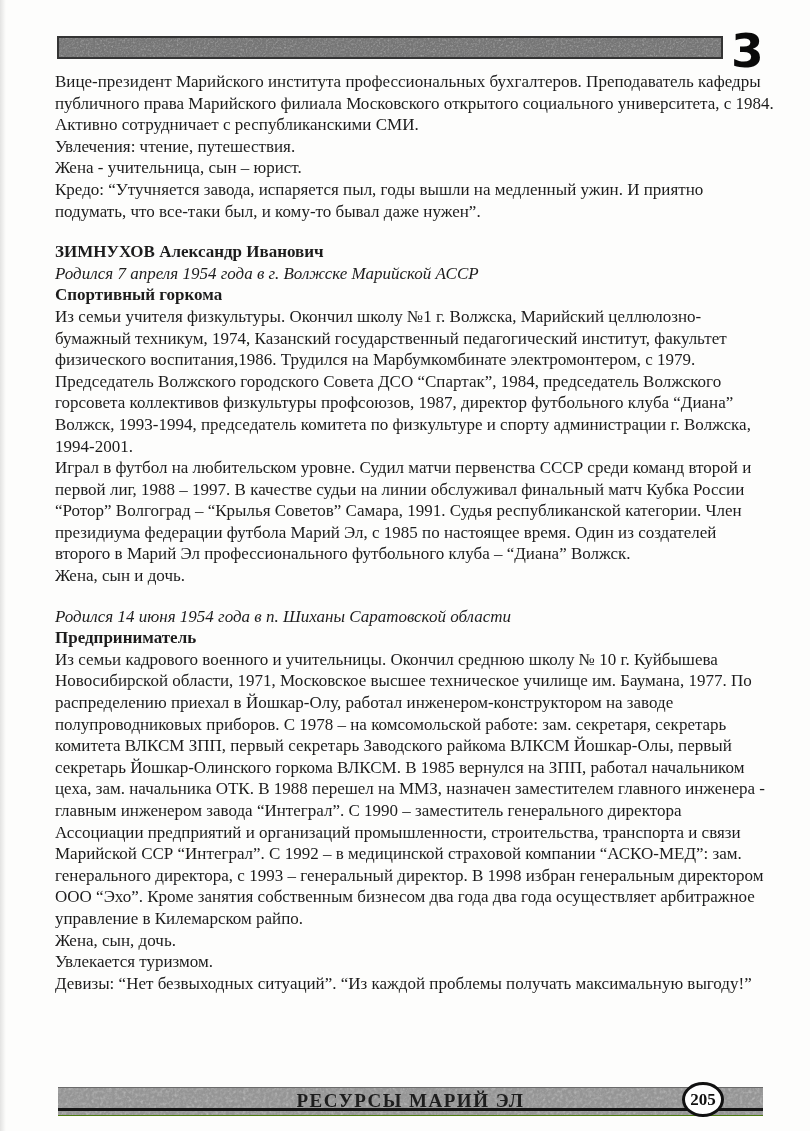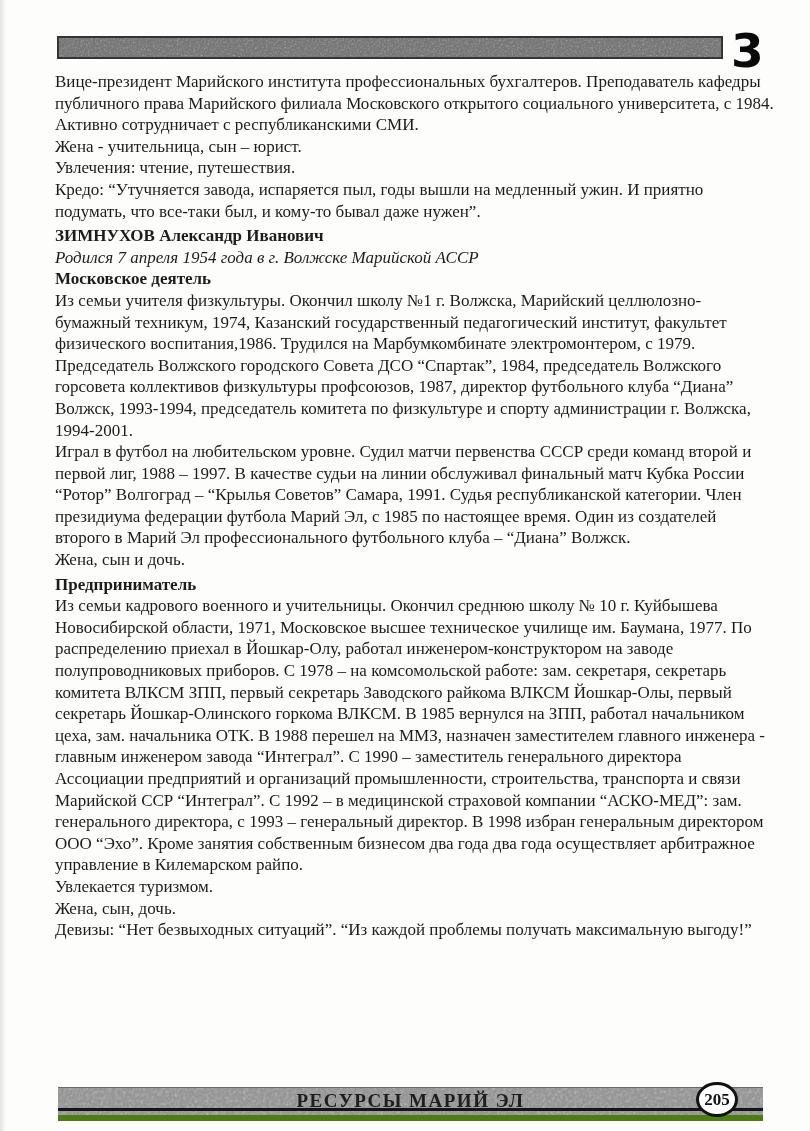--- a/index.html
+++ b/index.html
@@ -30,40 +30,40 @@
     font-family:"DejaVu Sans","Liberation Sans",sans-serif;
     font-weight:800;font-size:47px;line-height:1;color:#0a0a0a;
   }
 
   
   .content{
     position:absolute;left:55px;top:71px;width:719px;
     font-size:17px;line-height:21.6px;
   }
   .content p{margin:0;}
-  .entry{margin-top:3px;}
+  .entry{margin-top:19px;}
   .entry-name{font-weight:bold;font-size:17px;line-height:21.6px;margin:0;}
   .born{font-style:italic;}
   .occupation{font-weight:bold;}
 
   
   .footer-bar{
     position:absolute;left:58px;top:1087px;width:705px;height:27px;
-    background:#b3b3b3;border-top:1px solid #6a6a6a;border-bottom:6px solid #4d7c0f;
+    background:#b3b3b3;border-top:1px solid #6a6a6a;border-bottom:1px solid #4d7c0f;
   }
   .footer-bar svg{position:absolute;left:0;top:0;width:100%;height:100%;display:block;}
   .footer-line{
     position:absolute;left:0;right:0;bottom:4px;height:3px;background:#141414;z-index:1;
   }
   .footer-title{
     position:absolute;left:0;right:0;top:2px;text-align:center;z-index:2;
     font-weight:bold;font-size:19px;letter-spacing:1.5px;color:#1d1d1d;
   }
   .page-badge{
-    position:absolute;left:638px;top:-6px;width:42px;height:35px;z-index:3;
+    position:absolute;left:624px;top:-6px;width:42px;height:35px;z-index:3;
     background:#fff;border:3px solid #111;border-radius:50%;
     display:flex;align-items:center;justify-content:center;
     font-weight:bold;font-size:17px;color:#111;box-sizing:border-box;
   }
 </style>
 </head>
 <body>
 
 <div class="page">
 
@@ -78,39 +78,40 @@
       <rect width="100%" height="100%" fill="#9b9b9b"></rect>
       <rect width="100%" height="100%" filter="url(#grainH)"></rect>
     </svg>
   </div>
   <div class="page-number-top">3</div>
 
   <div class="content">
 
     <section>
       <p>Вице-президент Марийского института профессиональных бухгалтеров. Преподаватель кафедры публичного права Марийского филиала Московского открытого социального университета, с 1984. Активно сотрудничает с республиканскими СМИ.</p>
+      <p>Увлечения: чтение, путешествия.</p>
       <p>Жена - учительница, сын – юрист.</p>
-      <p>Увлечения: чтение, путешествия.</p>
       <p>Кредо: “Утучняется завода, испаряется пыл, годы вышли на медленный ужин. И приятно подумать, что все-таки был, и кому-то бывал даже нужен”.</p>
     </section>
 
     <article class="entry">
       <h2 class="entry-name">ЗИМНУХОВ Александр Иванович</h2>
       <p class="born">Родился 7 апреля 1954 года в г. Волжске Марийской АССР</p>
-      <p class="occupation">Московское деятель</p>
+      <p class="occupation">Спортивный горкома</p>
       <p>Из семьи учителя физкультуры. Окончил школу №1 г. Волжска, Марийский целлюлозно-бумажный техникум, 1974, Казанский государственный педагогический институт, факультет физического воспитания,1986. Трудился на Марбумкомбинате электромонтером, с 1979. Председатель Волжского городского Совета ДСО “Спартак”, 1984, председатель Волжского горсовета коллективов физкультуры профсоюзов, 1987, директор футбольного клуба “Диана” Волжск, 1993-1994, председатель комитета по физкультуре и спорту администрации г. Волжска, 1994-2001.</p>
       <p>Играл в футбол на любительском уровне. Судил матчи первенства СССР среди команд второй и первой лиг, 1988 – 1997. В качестве судьи на линии обслуживал финальный матч Кубка России “Ротор” Волгоград – “Крылья Советов” Самара, 1991. Судья республиканской категории. Член президиума федерации футбола Марий Эл, с 1985 по настоящее время. Один из создателей второго в Марий Эл профессионального футбольного клуба – “Диана” Волжск.</p>
       <p>Жена, сын и дочь.</p>
     </article>
 
     <article class="entry">
+      <p class="born">Родился 14 июня 1954 года в п. Шиханы Саратовской области</p>
       <p class="occupation">Предприниматель</p>
       <p>Из семьи кадрового военного и учительницы. Окончил среднюю школу № 10 г. Куйбышева Новосибирской области, 1971, Московское высшее техническое училище им. Баумана, 1977. По распределению приехал в Йошкар-Олу, работал инженером-конструктором на заводе полупроводниковых приборов. С 1978 – на комсомольской работе: зам. секретаря, секретарь комитета ВЛКСМ ЗПП, первый секретарь Заводского райкома ВЛКСМ Йошкар-Олы, первый секретарь Йошкар-Олинского горкома ВЛКСМ. В 1985 вернулся на ЗПП, работал начальником цеха, зам. начальника ОТК. В 1988 перешел на ММЗ, назначен заместителем главного инженера - главным инженером завода “Интеграл”. С 1990 – заместитель генерального директора Ассоциации предприятий и организаций промышленности, строительства, транспорта и связи Марийской ССР “Интеграл”. С 1992 – в медицинской страховой компании “АСКО-МЕД”: зам. генерального директора, с 1993 – генеральный директор. В 1998 избран генеральным директором ООО “Эхо”. Кроме занятия собственным бизнесом два года два года осуществляет арбитражное управление в Килемарском райпо.</p>
+      <p>Жена, сын, дочь.</p>
       <p>Увлекается туризмом.</p>
-      <p>Жена, сын, дочь.</p>
       <p>Девизы: “Нет безвыходных ситуаций”. “Из каждой проблемы получать максимальную выгоду!”</p>
     </article>
 
   </div>
 
   <div class="footer-bar">
     <svg preserveAspectRatio="none">
       <defs>
         <filter id="grainF" x="0" y="0" width="100%" height="100%">
           <feTurbulence type="fractalNoise" baseFrequency="0.35" numOctaves="2" stitchTiles="stitch" result="n"></feTurbulence>

